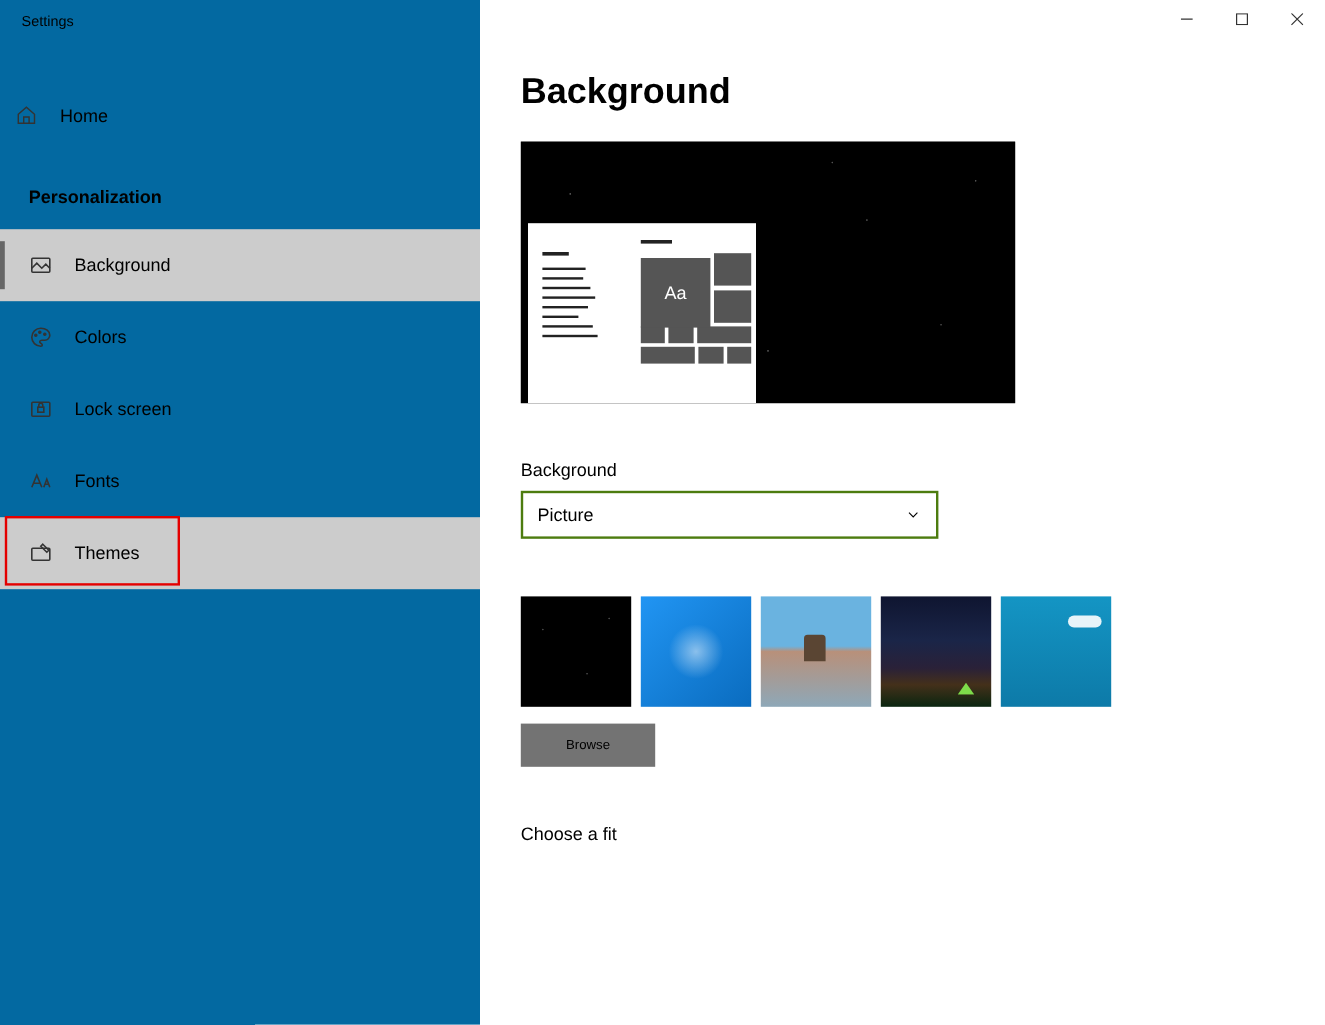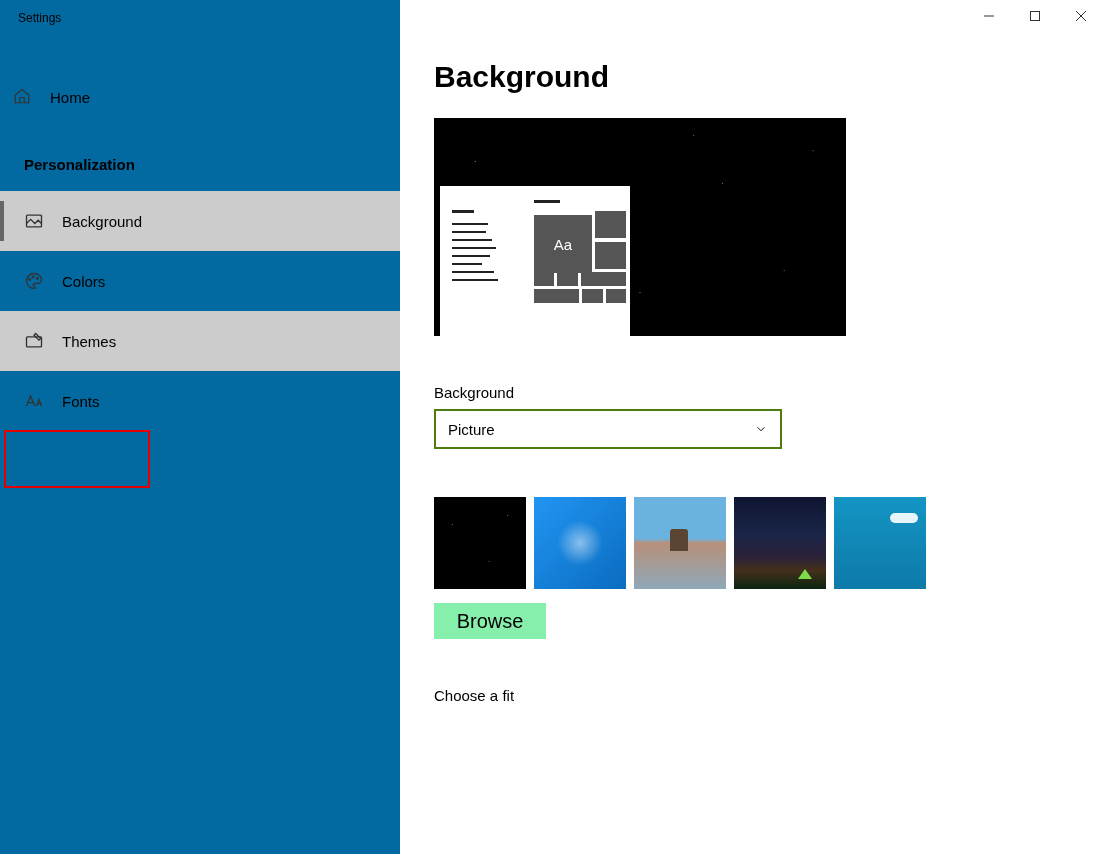--- a/index.html
+++ b/index.html
@@ -63,21 +63,21 @@
   radial-gradient(1px 1px at 80% 20%, #666, transparent);}
 .thumb.t1 { background: linear-gradient(135deg, #2195f3 0%, #0a6cbf 100%); position:relative; }
 .thumb.t1::after { content:""; position:absolute; inset:0; display:flex; align-items:center; justify-content:center; background:
   radial-gradient(circle at 50% 50%, rgba(255,255,255,0.5) 0%, transparent 35%); }
 .thumb.t2 { background: linear-gradient(#6ab3e0 0%, #6ab3e0 45%, #b8907a 50%, #8ea8b8 100%); position:relative;}
 .thumb.t2::before{content:"";position:absolute;left:36px;top:32px;width:18px;height:22px;background:#5a4533;border-radius:3px 3px 0 0;}
 .thumb.t3 { background: linear-gradient(#0f1530 0%, #1a2548 40%, #2a2138 65%, #44301a 80%, #0a2510 100%); position:relative;}
 .thumb.t3::after{content:"";position:absolute;right:14px;bottom:10px;width:14px;height:10px;background:#7edb4a;clip-path:polygon(50% 0,100% 100%,0 100%);}
 .thumb.t4 { background: linear-gradient(180deg, #1495c4 0%, #0d7aa8 100%); position:relative;}
 .thumb.t4::after{content:"";position:absolute;right:8px;top:16px;width:28px;height:10px;background:rgba(255,255,255,0.9);border-radius:5px;}
-.browse-btn { width:112px; height:36px; background:#86efac; border:none; font-size:20px; cursor:pointer; margin-bottom:48px; }
+.browse-btn { width:112px; height:36px; background:#737373; border:none; font-size:11px; cursor:pointer; margin-bottom:48px; }
 svg { display:block; }
 </style>
 </head>
 <body>
 
 <div class="app">
   <div class="sidebar">
     <div class="titlebar">Settings</div>
 
     <div class="home">
@@ -107,37 +107,47 @@
         <span class="nav-icon">
           <svg width="20" height="20" viewBox="0 0 24 24" fill="none" stroke="currentColor" stroke-width="1.6">
               <path d="M12 3 a9 9 0 1 0 0 18 c2 0 2-2 0-3 s-1-3 1-3 h3 a5 5 0 0 0 5-5 C21 6 17 3 12 3 Z"></path>
               <circle cx="7" cy="10" r="1" fill="currentColor"></circle>
               <circle cx="11" cy="7" r="1" fill="currentColor"></circle>
               <circle cx="16" cy="9" r="1" fill="currentColor"></circle>
             </svg>
         </span>
         <span>Colors</span>
       </div>
+      <div class="nav-item">
+        <span class="nav-icon">
+          <svg width="20" height="20" viewBox="0 0 24 24" fill="none" stroke="currentColor" stroke-width="1.6">
+              <rect x="3" y="5" width="18" height="14" rx="1"></rect>
+              <rect x="9" y="10" width="6" height="5"></rect>
+              <path d="M10 10 V8 a2 2 0 0 1 4 0 V10"></path>
+            </svg>
+        </span>
+        <span>Lock screen</span>
+      </div>
+      <div class="nav-item">
+        <span class="nav-icon">
+          <svg width="20" height="20" viewBox="0 0 24 24" fill="none" stroke="currentColor" stroke-width="1.6">
+              <path d="M3 18 L8 6 L13 18 M5 14 H11"></path>
+              <path d="M15 18 L18 10 L21 18 M16 15 H20"></path>
+            </svg>
+        </span>
+        <span>Fonts</span>
+      </div>
       <div class="nav-item themes">
         <span class="nav-icon">
           <svg width="20" height="20" viewBox="0 0 24 24" fill="none" stroke="currentColor" stroke-width="1.6">
               <rect x="3" y="7" width="18" height="12" rx="1"></rect>
               <path d="M14 3 L20 9 L18 11 L12 5 Z"></path>
             </svg>
         </span>
         <span>Themes</span>
-      </div>
-      <div class="nav-item">
-        <span class="nav-icon">
-          <svg width="20" height="20" viewBox="0 0 24 24" fill="none" stroke="currentColor" stroke-width="1.6">
-              <path d="M3 18 L8 6 L13 18 M5 14 H11"></path>
-              <path d="M15 18 L18 10 L21 18 M16 15 H20"></path>
-            </svg>
-        </span>
-        <span>Fonts</span>
       </div>
     </div>
   </div>
 
   <div class="content">
     <div class="window-controls">
       <div class="wc">
           <svg width="10" height="10" viewBox="0 0 10 10" stroke="currentColor">
             <line x1="0" y1="5" x2="10" y2="5"></line>
           </svg>

